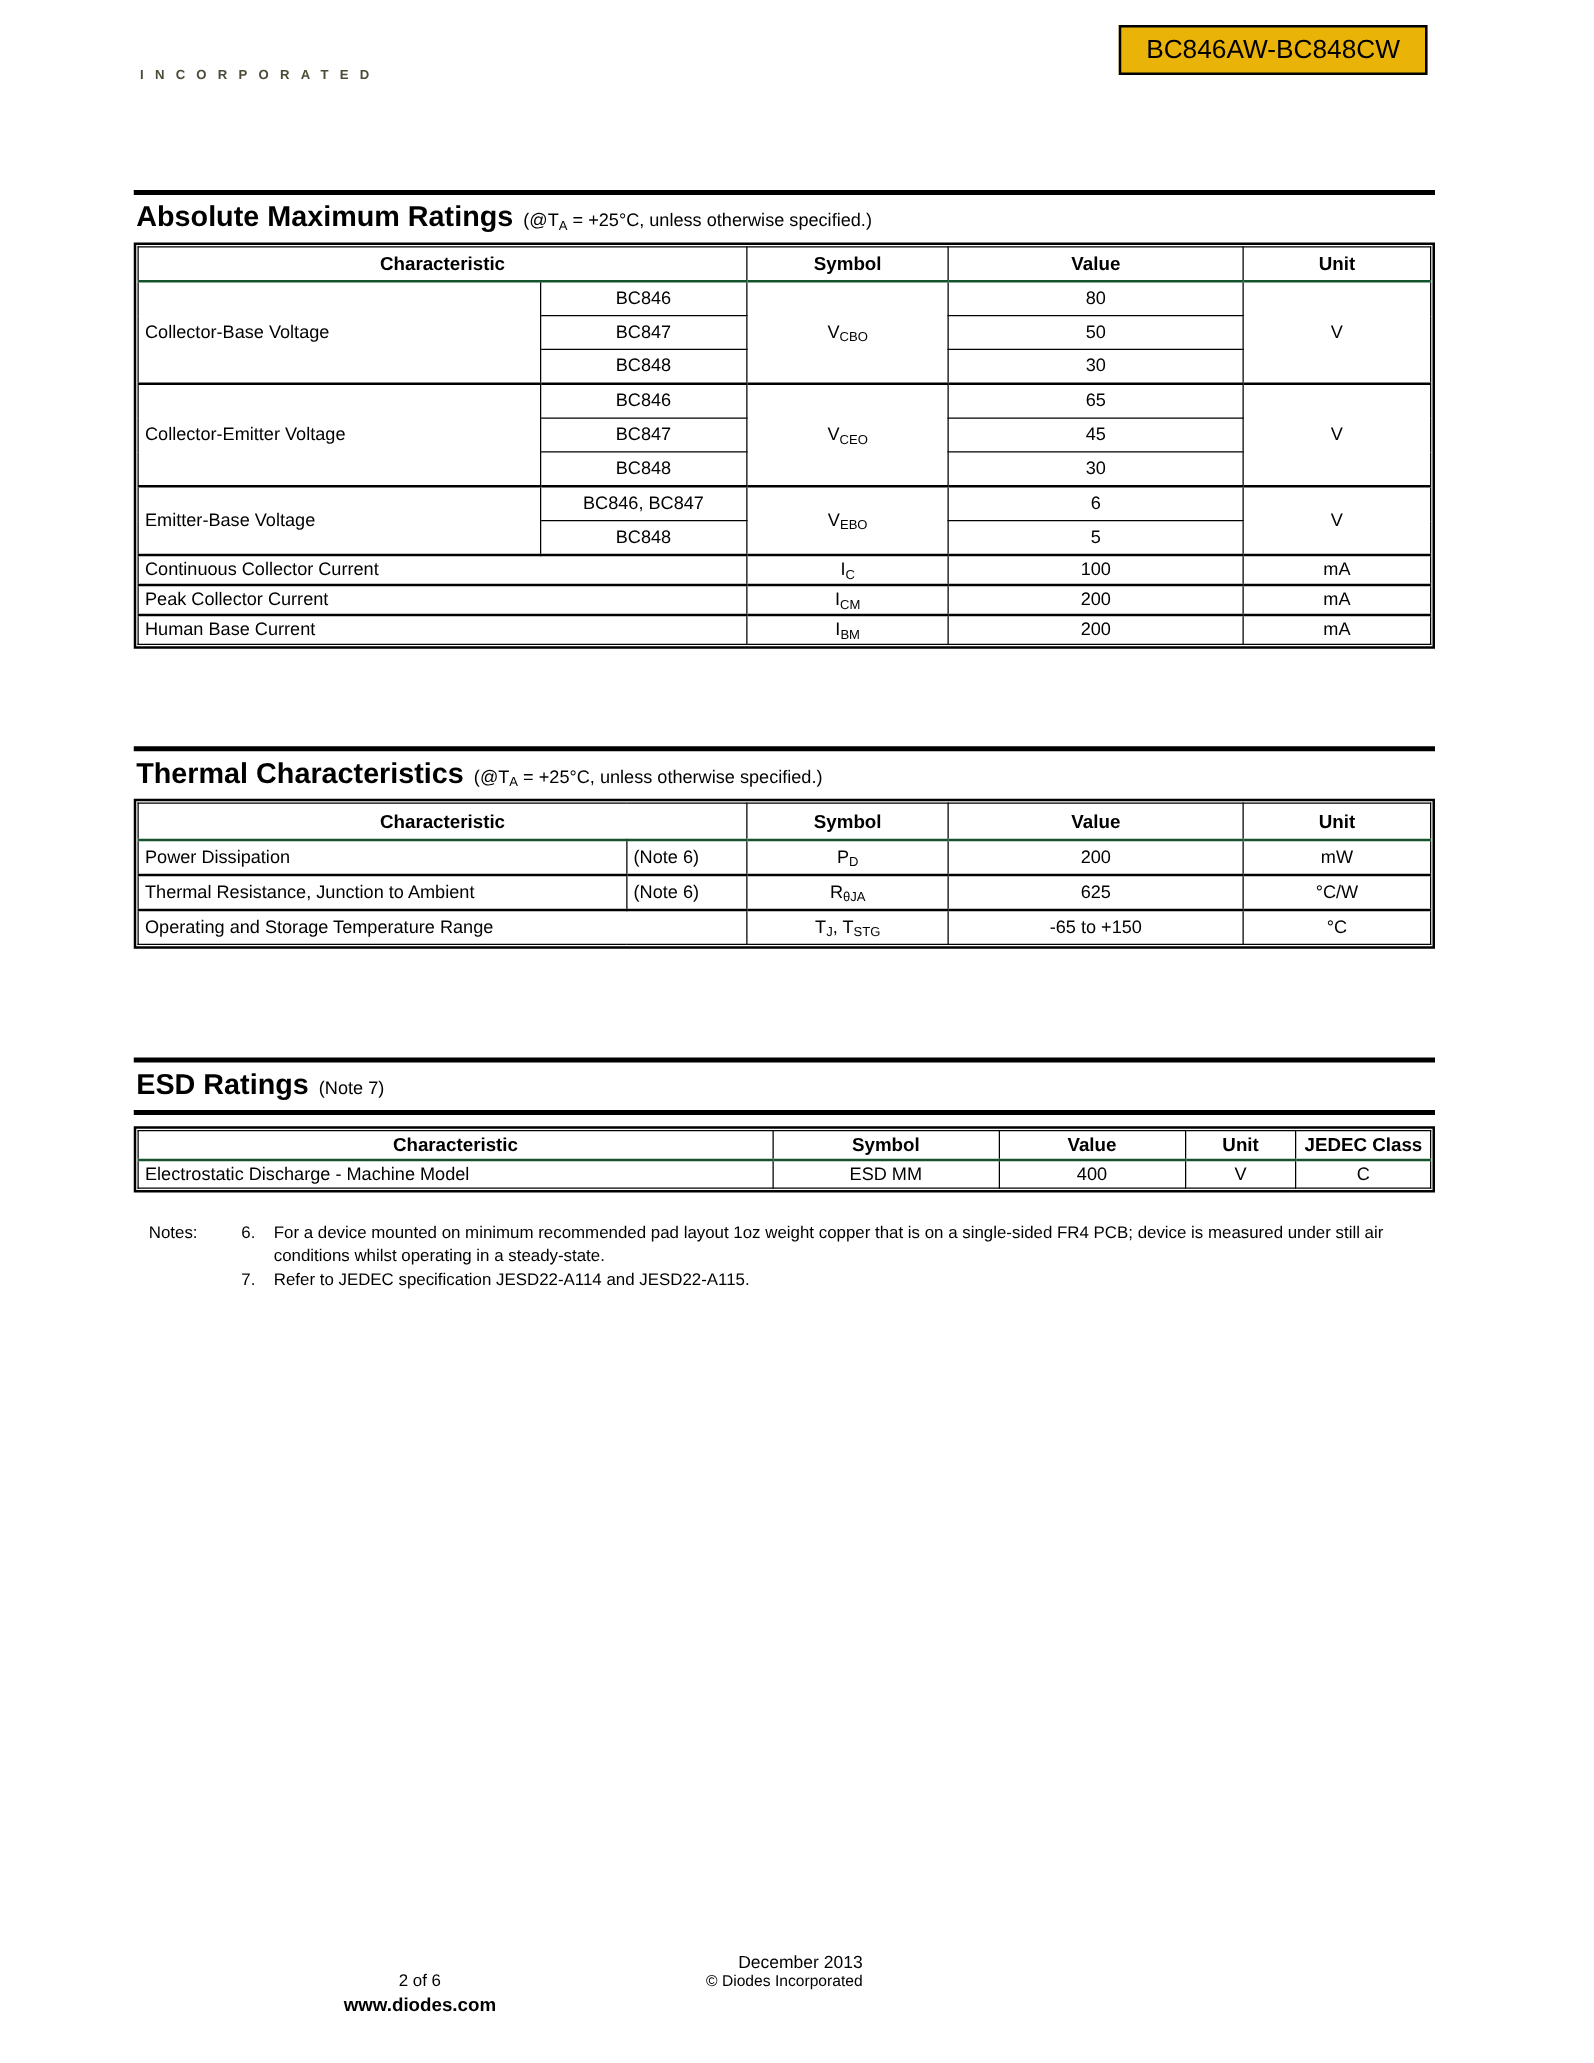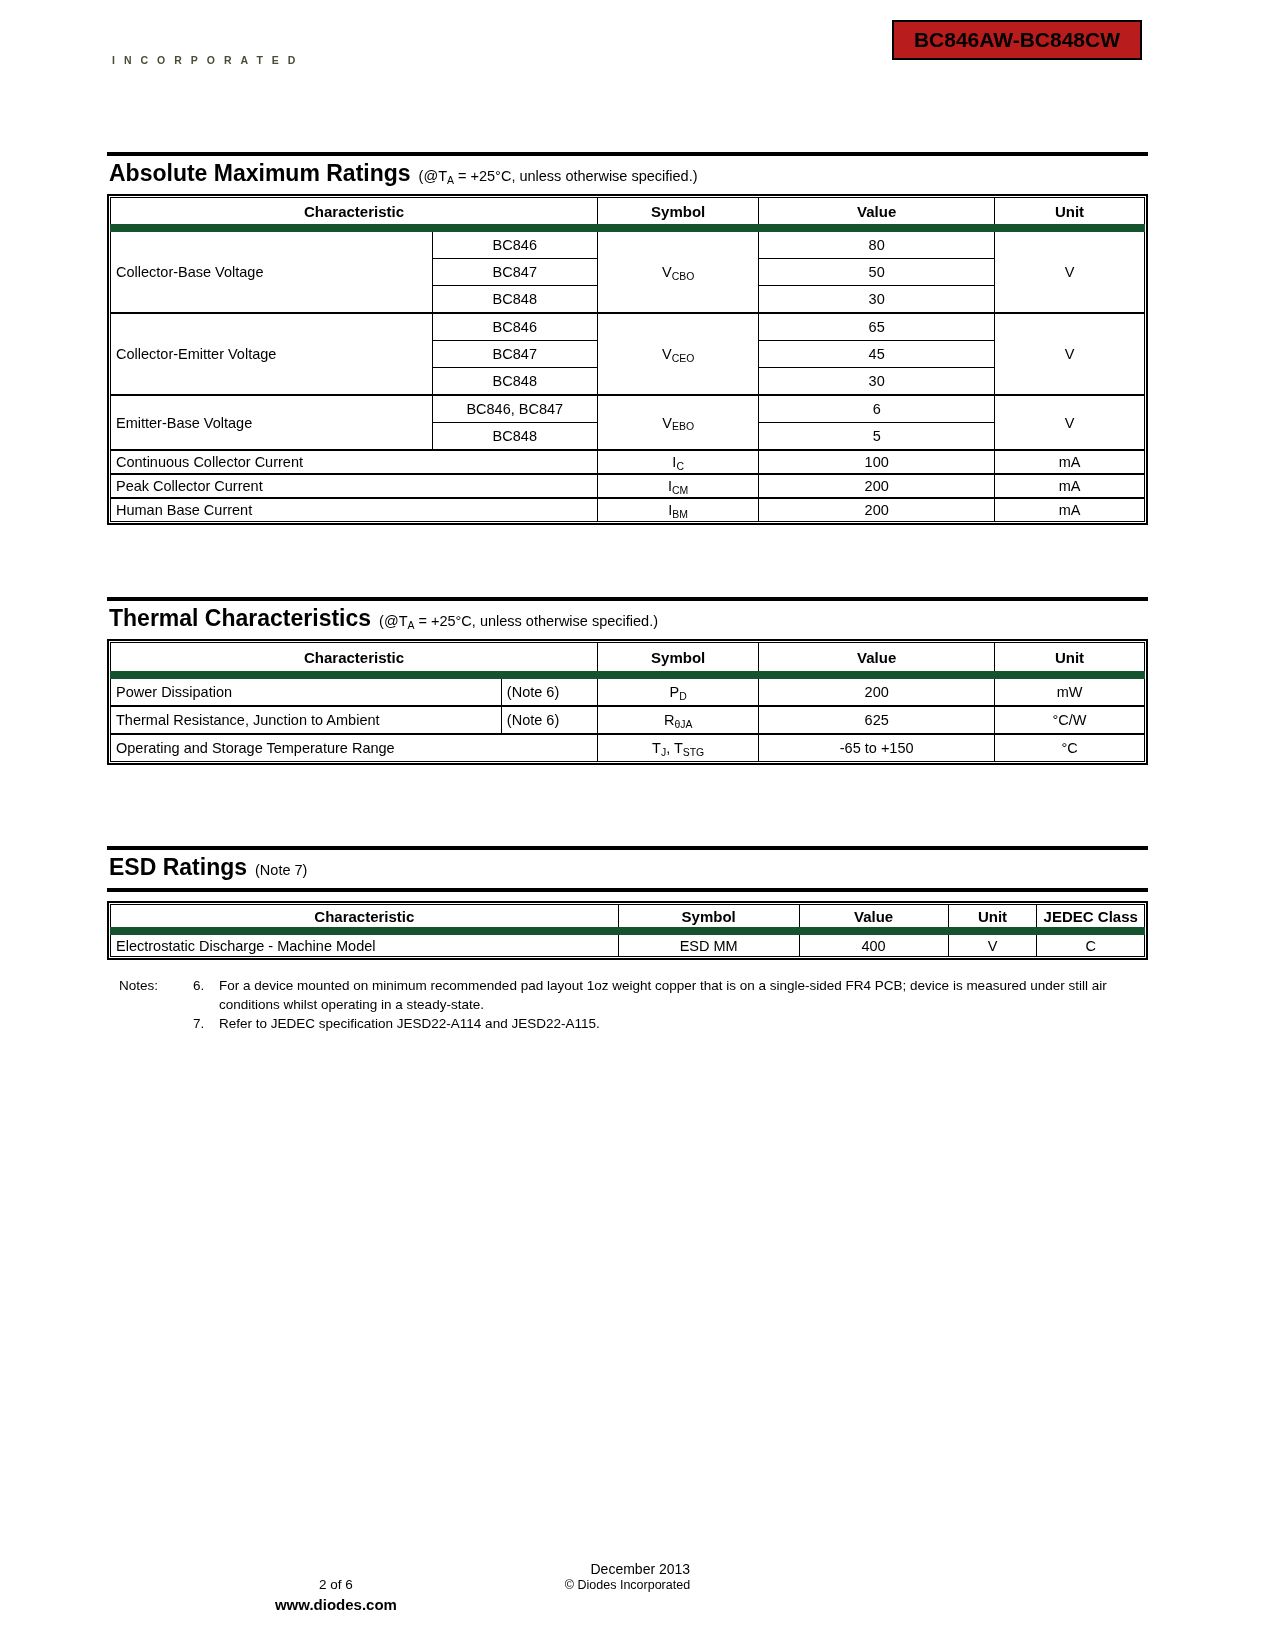--- a/index.html
+++ b/index.html
@@ -12,37 +12,37 @@
   .logo-block { top:50px; left:2px; width:auto; }
   .logo-row { display:flex; align-items:center; font-weight:bold; font-size:46px;
               letter-spacing:-2px; line-height:1; }
   .logo-o { display:inline-block; margin:0 2px; }
   .logo-o svg { display:block; }
   .logo-reg { font-size:12px; letter-spacing:0; align-self:flex-end; margin-left:2px; margin-bottom:2px; }
   .logo-sub { margin-top:4px; margin-left:3px; font-size:10.5px; font-weight:bold; letter-spacing:9px; }
 
   
   .part-box { position:absolute; top:20px; right:6px; border:2px solid #000;
-              padding:6px 20px; font-size:21px; font-weight:bold; background:#b91c1c; }
+              padding:6px 20px; font-size:21px; font-weight:normal; background:#eab308; }
 
   
   .rule { height:4px; background:#000; }
   .sec-head { display:flex; align-items:baseline; gap:8px; margin:4px 0 7px 2px; }
   .sec-title { font-size:23px; font-weight:bold; letter-spacing:0; }
   .sec-sub { font-size:14.5px; }
   .rule2 { height:4px; background:#000; margin:1px 0 9px 0; }
 
   
   .tbl-wrap { border:2px solid #000; padding:1px; background:#fff; }
   table { width:100%; border-collapse:collapse; font-size:14.5px; table-layout:fixed; }
   th, td { border:1px solid #000; padding:1px 4px; text-align:center; overflow:hidden; }
   th { font-size:15px; font-weight:bold; }
   td.c-name { text-align:left; padding-left:5px; }
   td.c-note { text-align:left; padding-left:5px; }
-  thead th { border-bottom:8px solid #14532d; }
+  thead th { border-bottom:2px solid #14532d; }
   tr.grp td { border-top:2px solid #000; }
   .t1 th { height:24px; }
   .t1 td { height:24px; }
   .t1 tr.simple td { height:20px; }
   .t2 th { height:26px; }
   .t2 td { height:24px; }
   .t2 tbody tr + tr td { border-top:2px solid #000; }
   .t3 th { height:20px; }
   .t3 td { height:19px; }
   sub { font-size:0.72em; vertical-align:baseline; position:relative; top:0.28em; letter-spacing:0; }

